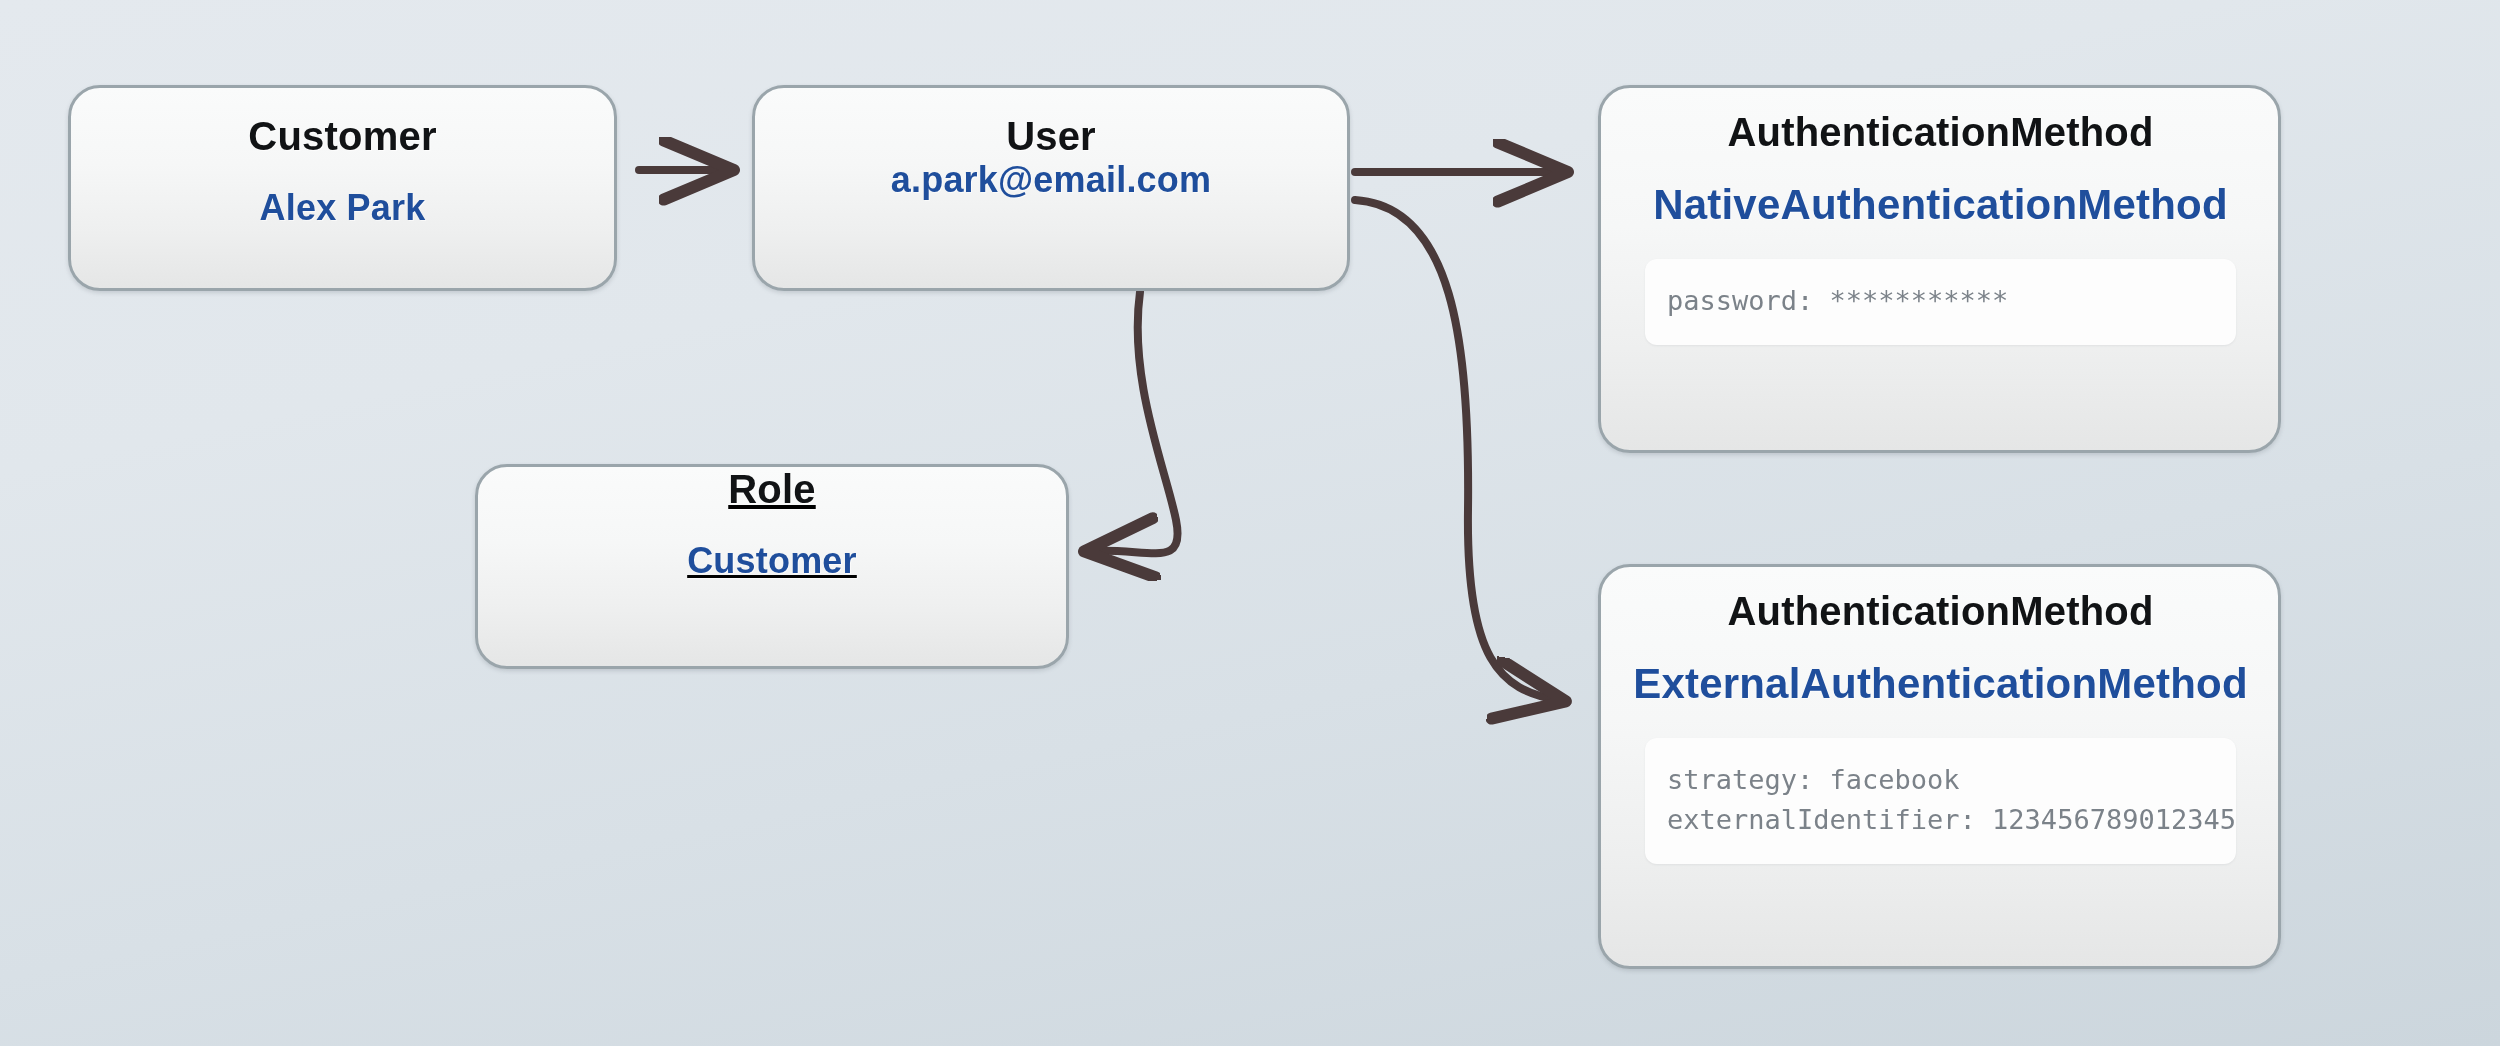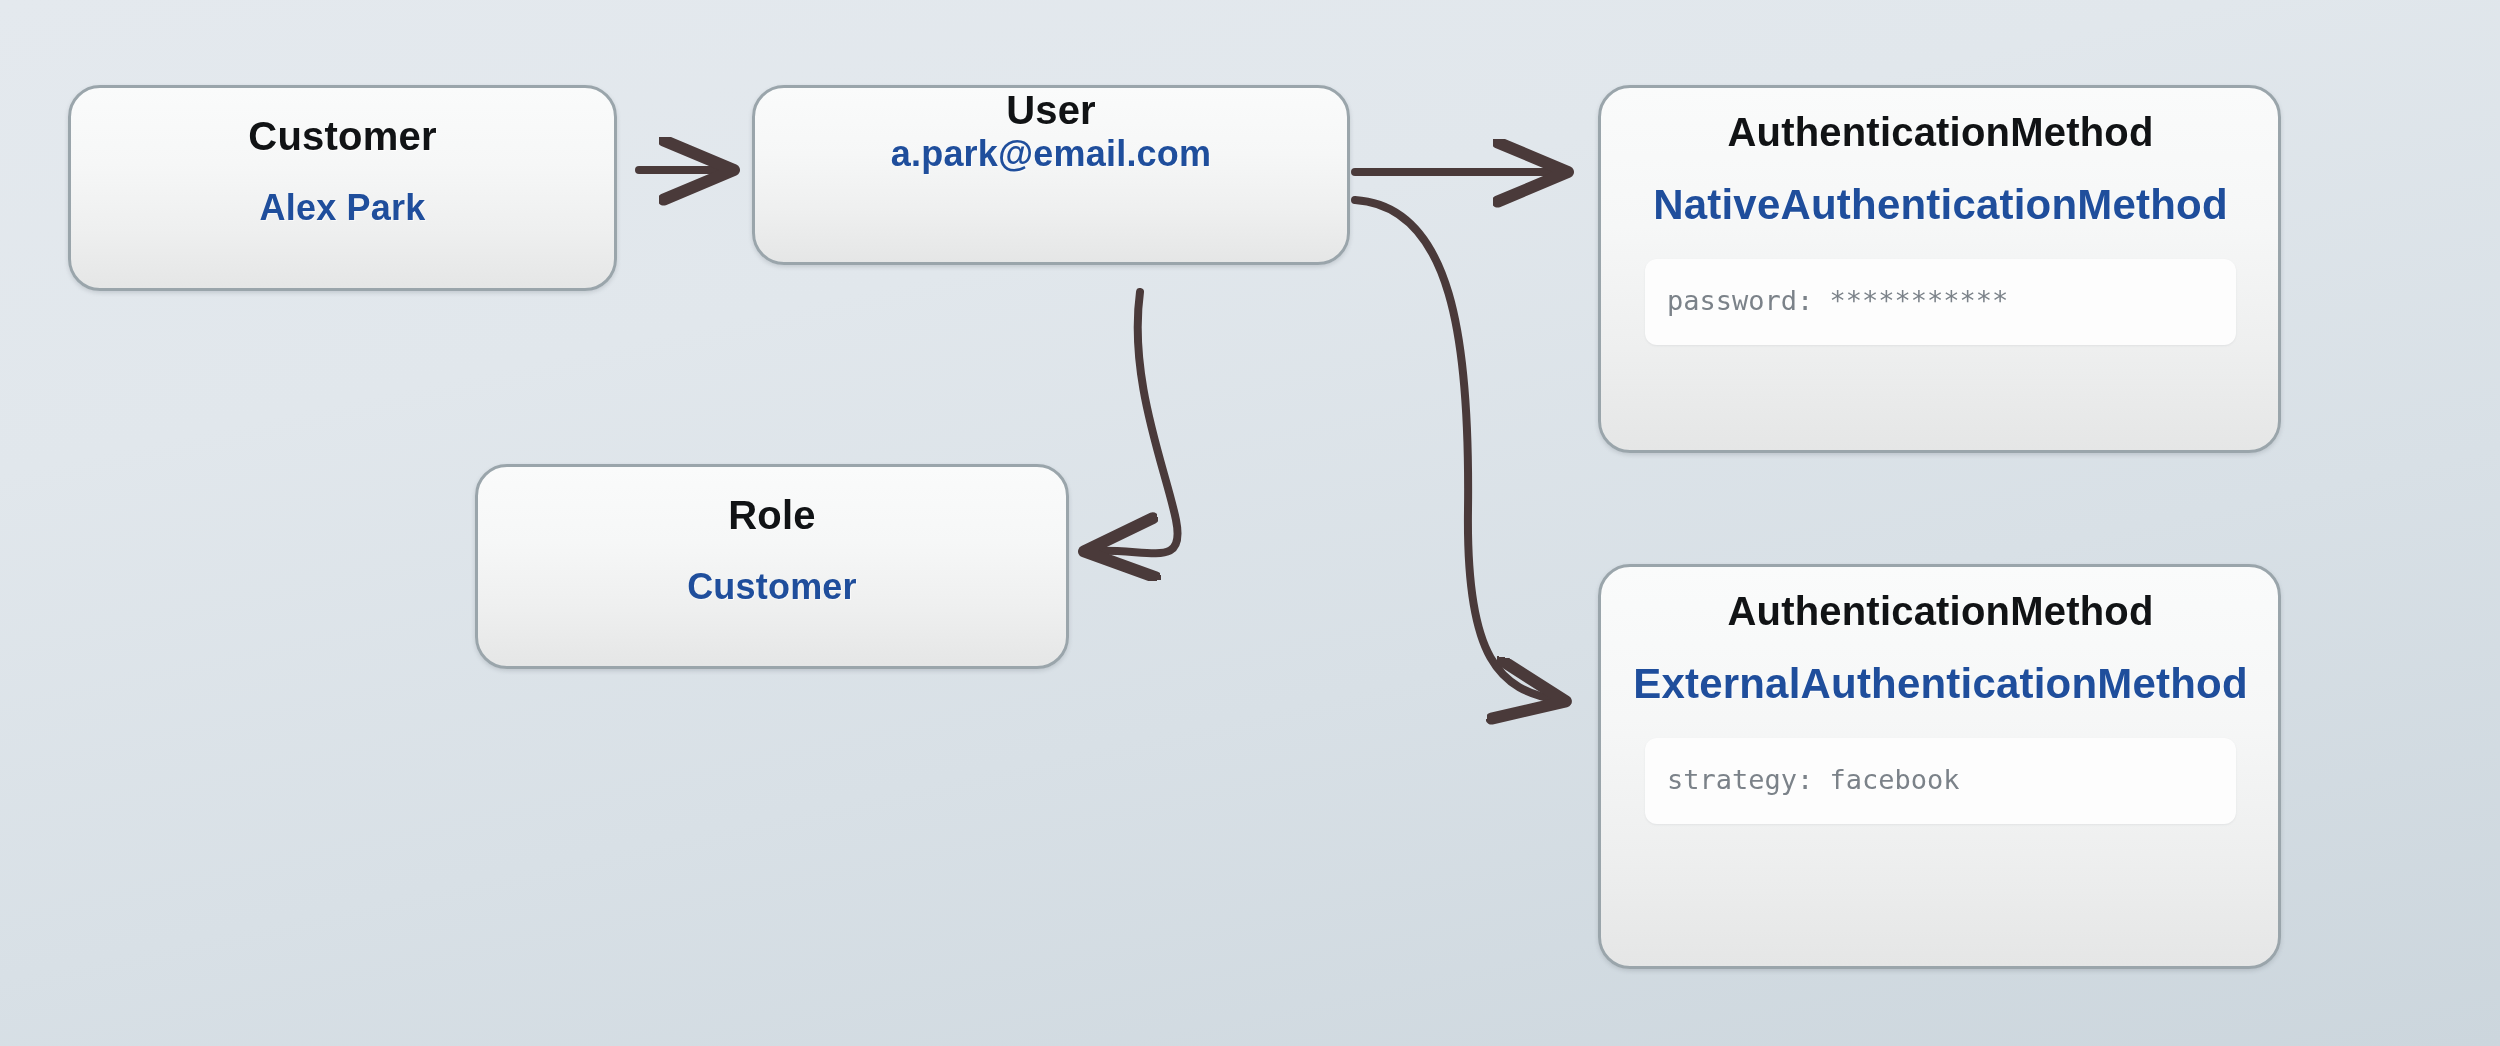--- a/index.html
+++ b/index.html
@@ -53,27 +53,28 @@
   .node.simple .title { font-size: 40px; }
   .node.simple .value { font-size: 36px; }
 
   #node-customer {
     left: 68px; top: 85px; width: 549px; height: 206px;
     padding-top: 26px;
   }
   #node-customer .value { margin-top: 28px; }
 
   #node-user {
-    left: 752px; top: 85px; width: 598px; height: 180px;
+    left: 752px; top: 85px; width: 598px; height: 206px;
+    padding-top: 26px;
   }
   #node-user .value { }
 
   #node-role {
     left: 475px; top: 464px; width: 594px; height: 205px;
-    padding-top: 26px;
+    text-decoration: underline;
   }
   #node-role .value { margin-top: 28px; }
 
   
   .node.entity {
     left: 1598px;
     width: 683px;
     padding: 22px 42px 26px 44px;
   }
   .node.entity .title { font-size: 40px; }
@@ -158,16 +159,17 @@
     <div class="attrs">
       <div class="attr-line">password: ***********</div>
     </div>
   </div>
 
   <div class="node entity" id="node-auth-external">
     <div class="title">AuthenticationMethod</div>
     <div class="value">ExternalAuthenticationMethod</div>
     <div class="attrs">
       <div class="attr-line">strategy: facebook</div>
+      <div class="attr-line">externalIdentifier: 123456789012345</div>
     </div>
   </div>
 
 </div>
 
 </body></html>

